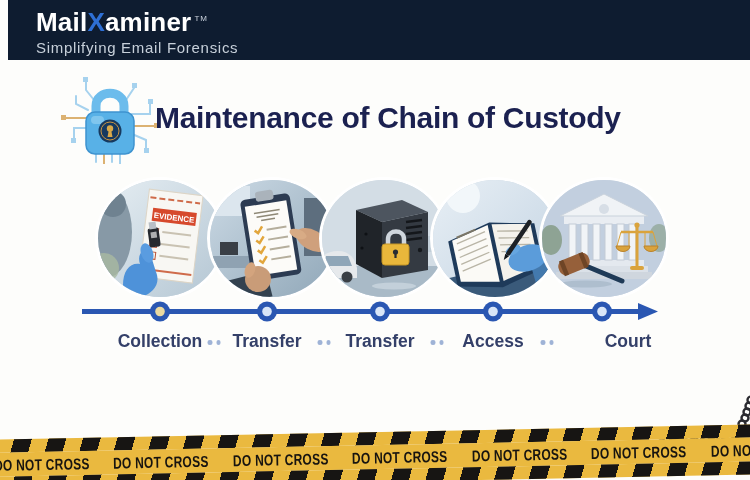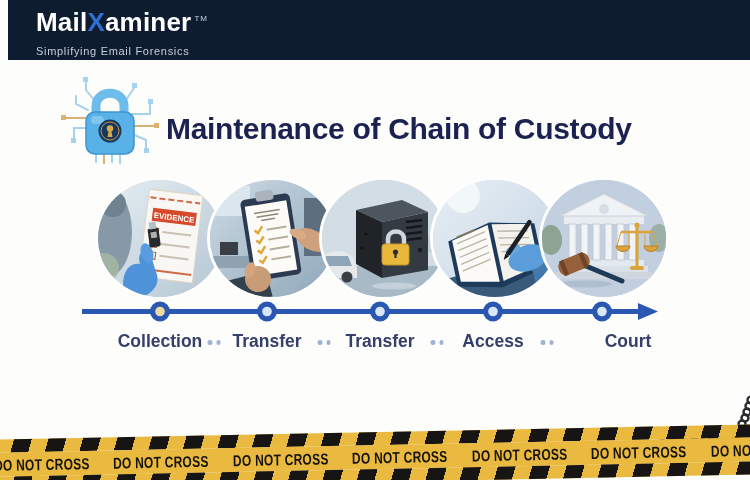--- a/index.html
+++ b/index.html
@@ -5,25 +5,25 @@
   html,body{margin:0;padding:0;background:#ffffff;}
   .stage{position:relative;width:750px;height:480px;overflow:hidden;background:#fdfdfb;
          font-family:"Liberation Sans",sans-serif;}
 
   
   .header{position:absolute;left:8px;top:0;width:750px;height:60px;background:#0e1c30;}
   .logo{position:absolute;left:28px;top:9px;}
   .logo-line{color:#ffffff;font-size:26px;font-weight:bold;line-height:1;letter-spacing:.2px;}
   .logo-x{color:#2e6fd4;}
   .logo-tm{font-size:8px;color:#cbd3dd;position:relative;top:-10px;left:3px;letter-spacing:1px;font-weight:normal;}
-  .logo-tagline{margin-top:10px;color:#c7d0da;font-size:11px;letter-spacing:.7px;}
+  .logo-tagline{margin-top:4px;color:#c7d0da;font-size:15px;letter-spacing:.7px;}
 
   
   .lock-wrap{position:absolute;left:58px;top:70px;}
-  .page-title{position:absolute;left:151px;top:97px;margin:15px;font-size:30px;font-weight:800;
+  .page-title{position:absolute;left:151px;top:97px;margin:4px;font-size:30px;font-weight:800;
               color:#1b2150;letter-spacing:-.3px;white-space:nowrap;}
 
   
   .photo-circle{position:absolute;top:177px;width:124px;height:117px;border:3px solid #fff;
                 border-radius:50%;overflow:hidden;background:#cdd9e3;}
   .c1{left:95px;z-index:1}.c2{left:207px;z-index:2}.c3{left:319px;z-index:3}
   .c4{left:430px;z-index:4}.c5{left:539px;z-index:5}
   .photo-circle svg{display:block;width:124px;height:117px;}
 
   

